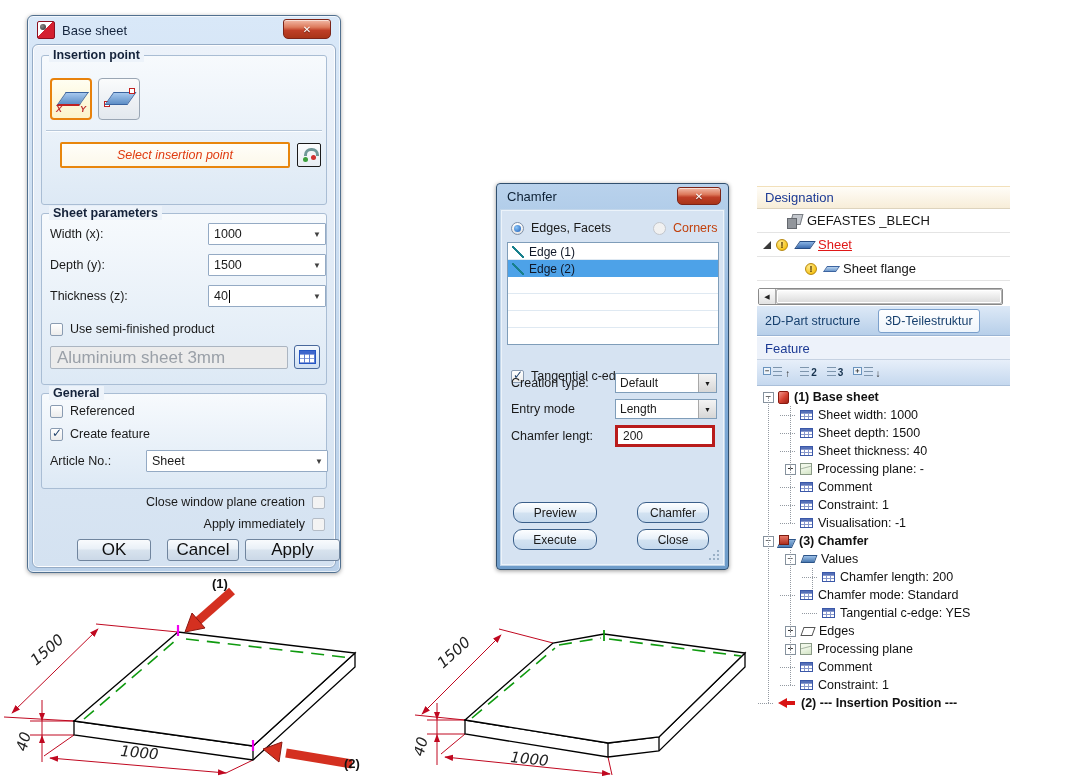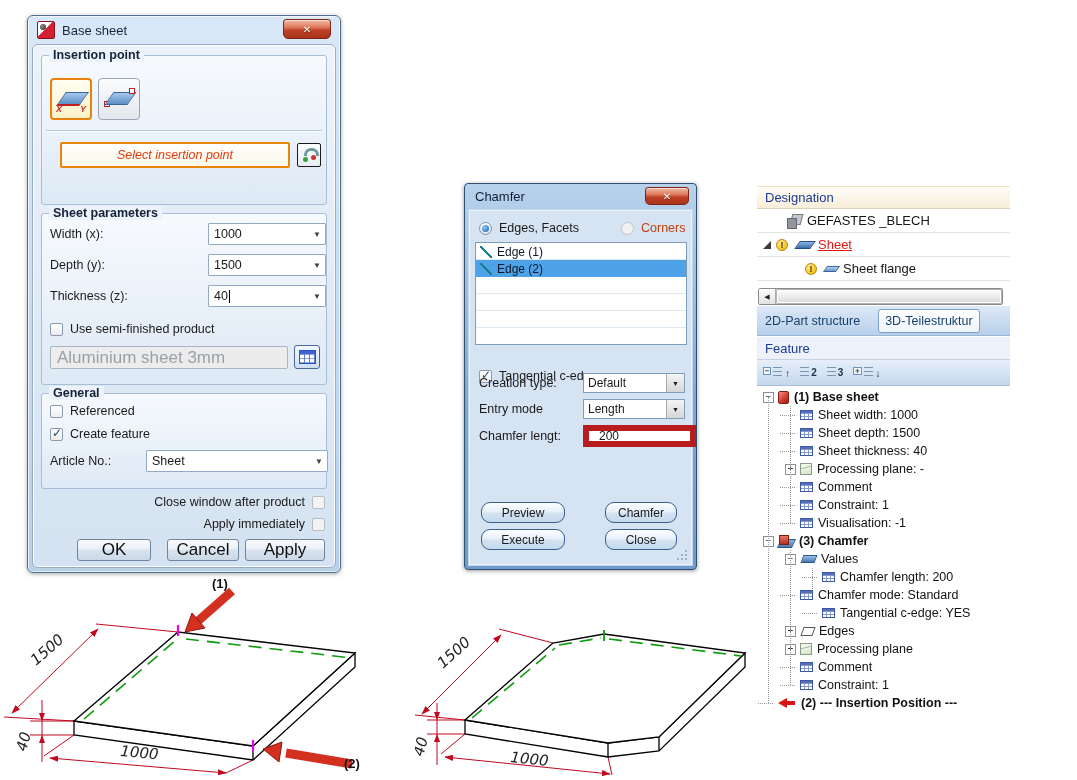--- a/index.html
+++ b/index.html
@@ -76,21 +76,21 @@
       background-image:linear-gradient(#3e66cc 0 3px,transparent 3px),
         repeating-linear-gradient(to right,transparent 0 4px,#5e7ed0 4px 5px),
         repeating-linear-gradient(to bottom,transparent 0 3px,#8ea2dc 3px 4px);}
   .btn7{position:absolute;height:22px;border:1px solid #70859e;border-radius:3px;
       background:linear-gradient(#f9fbfd,#e9f0f7 45%,#d8e3ee 50%,#cbd8e7);
       font-size:17px;display:flex;align-items:center;justify-content:center;color:#0f0f0f;box-sizing:border-box;}
   .divider{position:absolute;border-top:1px solid #b7c7d9;border-bottom:1px solid #fbfdff;}
   .row{position:absolute;display:flex;align-items:center;gap:7px;}
   
   .cham-win{position:absolute;border:1px solid #31506f;border-radius:4px;
-      background:linear-gradient(#b9d2ec,#7ea9d6 55%,#6e9cca);box-shadow:0 1px 4px rgba(0,0,0,.4);}
+      background:linear-gradient(#b9d2ec,#7ea9d6 55%,#6e9cca);box-shadow:0 1px 4px rgba(0,0,0,.4);margin-left:32px;}
   .cham-title{height:25px;display:flex;align-items:center;padding:0 10px;font-size:13px;color:#0d2034;}
   .cham-content{position:absolute;left:3px;right:3px;top:25px;bottom:3px;background:#d6e3f2;
       border:1px solid #c2d6ea;box-shadow:inset 0 0 0 1px #ecf3fa;}
   .edge-list{position:absolute;background:#fff;border:1px solid #7f9db9;box-sizing:border-box;
       background-image:repeating-linear-gradient(to bottom,transparent 0 16px,#dfe9f2 16px 17px);}
   .edge-row{height:17px;display:flex;align-items:center;padding-left:4px;font-size:12px;color:#101828;}
   .edge-row.selected{background:#4da2e8;}
   .edge-icon{width:12px;height:12px;margin-right:5px;flex:none;
       background:linear-gradient(45deg,transparent 44%,#18808c 44% 56%,transparent 56%);}
   .btnc{position:absolute;border:1px solid #3a5f8a;border-radius:9px;height:21px;
@@ -260,30 +260,30 @@
       <div class="row" style="left:8px;top:60px;right:8px;">
         <span class="lbl">Article No.:</span>
         <div class="mcombo" style="position:absolute;left:96px;width:182px;height:22px;">
           <span>Sheet</span>
             <span class="arrow">▼</span>
         </div>
       </div>
     </div>
 
     <div class="row" style="right:10px;top:450px;justify-content:flex-end;">
-      <span class="lbl">Close window after product</span>
+      <span class="lbl">Close window plane creation</span>
       <span class="cb dim"></span>
     </div>
     <div class="row" style="right:10px;top:472px;justify-content:center;">
       <span class="lbl">Apply immediately</span>
       <span class="cb dim"></span>
     </div>
     <div class="btn7" style="left:44px;top:494px;width:74px;">OK</div>
     <div class="btn7" style="left:134px;top:494px;width:72px;">Cancel</div>
-    <div class="btn7" style="left:212px;top:494px;width:80px;">Apply</div>
+    <div class="btn7" style="left:212px;top:494px;width:95px;">Apply</div>
   </div>
 </div>
 
 <div class="cham-win" style="left:464px;top:183px;width:231px;height:385px;">
   <div class="cham-title">
     <span>Chamfer</span>
   </div>
   <div class="wclose" style="top:3px;right:7px;width:42px;height:16px;"></div>
   <div class="cham-content">
     <div class="row" style="left:10px;top:11px;">
@@ -317,21 +317,21 @@
     </div>
     <div class="row" style="left:10px;top:192px;right:12px;">
       <span class="lbl">Entry mode</span>
       <div class="ccombo" style="position:absolute;left:104px;width:102px;height:20px;">
         <span class="val">Length</span>
         <span class="btn">▼</span>
       </div>
     </div>
     <div class="row" style="left:10px;top:219px;right:12px;">
       <span class="lbl">Chamfer lengt:</span>
-      <div style="position:absolute;left:104px;width:113px;height:22px;background:#fff;border:6px solid #b91c1c;box-sizing:border-box;font-size:12px;display:flex;align-items:center;padding-left:10px;">200</div>
+      <div style="position:absolute;left:104px;width:100px;height:22px;background:#fff;border:3px solid #b91c1c;box-sizing:border-box;font-size:12px;display:flex;align-items:center;padding-left:5px;">200</div>
     </div>
     <div class="btnc" style="left:12px;top:292px;width:84px;">Preview</div>
     <div class="btnc" style="left:136px;top:292px;width:72px;">Chamfer</div>
     <div class="btnc" style="left:12px;top:319px;width:84px;">Execute</div>
     <div class="btnc" style="left:136px;top:319px;width:72px;">Close</div>
     <div class="grip"></div>
   </div>
 </div>
 
 <div id="structure-panel">

